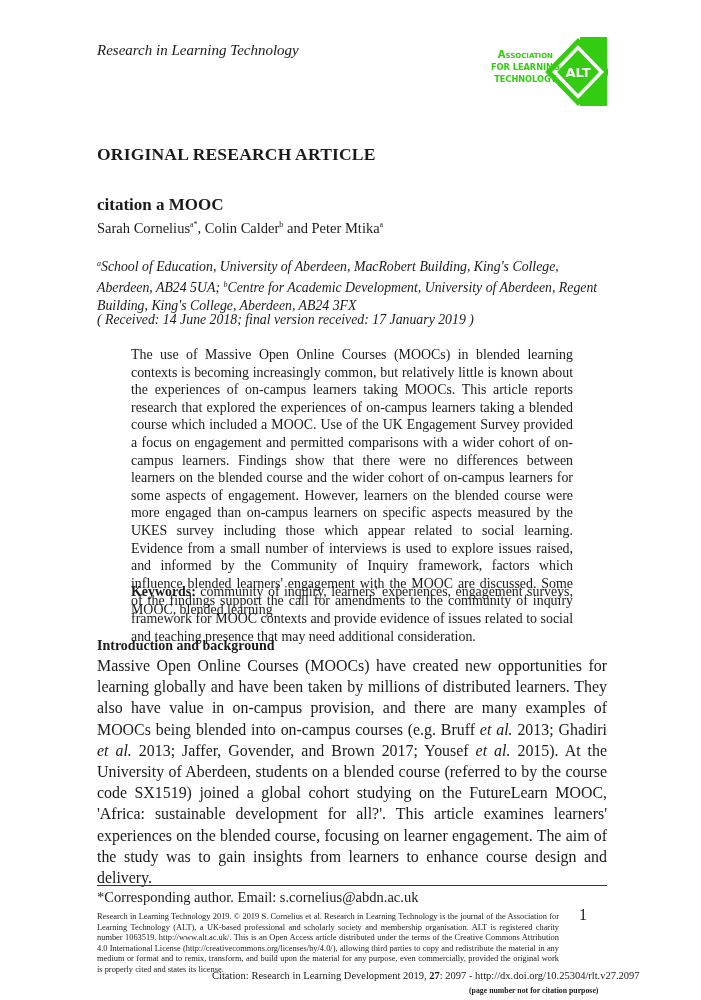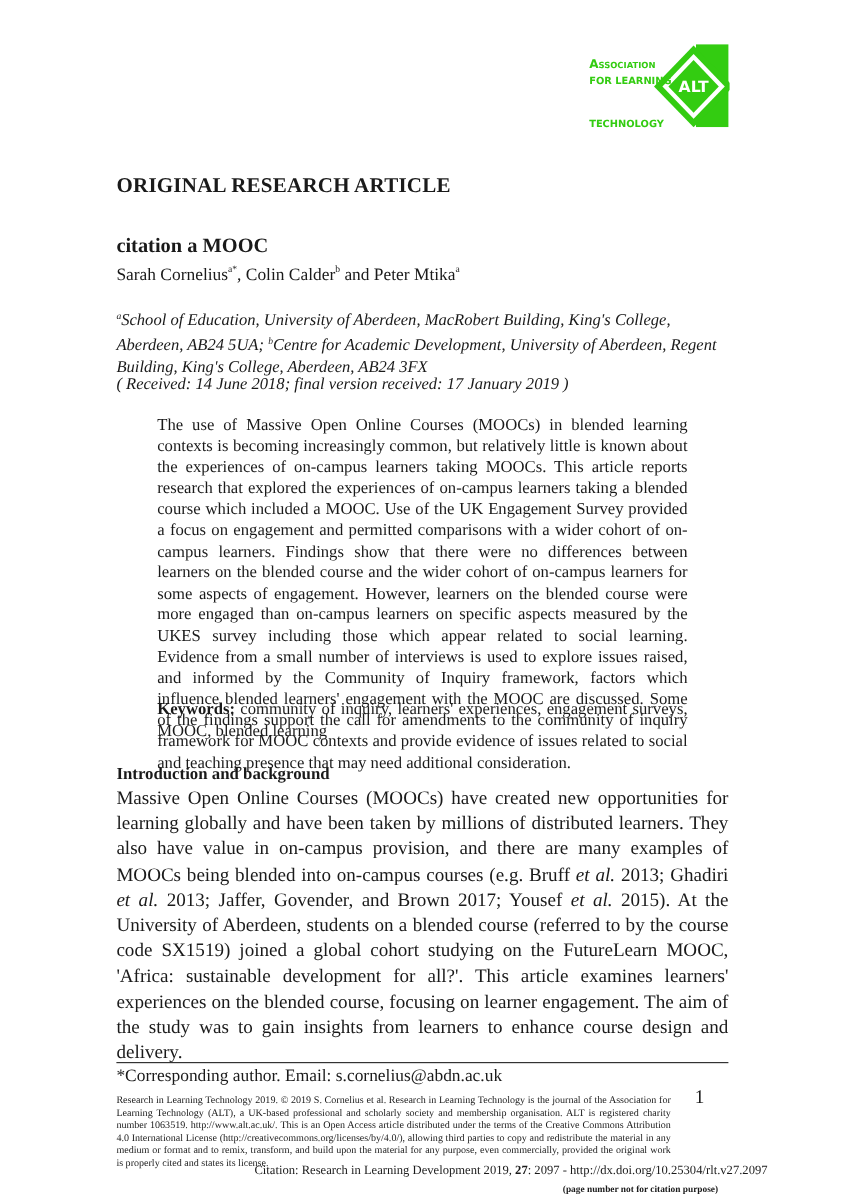--- a/index.html
+++ b/index.html
@@ -6,21 +6,21 @@
   body { width:701px; height:1000px; position:relative; overflow:hidden; color:#1a1a1a;
          font-family:"Liberation Serif", "DejaVu Serif", serif; }
   .abs { position:absolute; }
   .journal { left:97px; top:41px; font-size:15px; line-height:18px; }
   .journal .jname { font-style:italic; display:block; }
   .journal .jvol { display:block; }
 
   .logo { left:480px; top:36px; width:128px; height:70px; }
   .logo-text { position:absolute; left:11px; top:13px; font-family:"DejaVu Sans", sans-serif;
                font-weight:bold; font-size:8.2px; line-height:12px; color:#33cc11; letter-spacing:0px; }
-  .logo-text span { display:block; }
+  .logo-text span { display:block;text-align:center; }
   .logo svg { position:absolute; left:0; top:0; }
 
   .type-head { left:97px; top:144px; font-size:17.5px; font-weight:bold; letter-spacing:0.2px; }
   .title { left:97px; top:175px; font-size:17px; font-weight:bold; line-height:20px; width:480px; }
   .authors { left:97px; top:220px; font-size:14.5px; }
   .authors sup { font-size:8px; vertical-align:6px; }
   .affil { left:97px; top:255px; width:510px; font-size:13.8px; font-style:italic; line-height:18px; }
   .affil sup { font-size:8px; vertical-align:5px; font-style:italic; }
   .received { left:97px; top:312px; font-size:13.8px; font-style:italic; }
 
@@ -39,34 +39,35 @@
   .license { left:97px; top:912px; width:462px; font-size:8.4px; line-height:10.6px; text-align:justify; }
   .pagenum { left:579px; top:906px; font-size:16px; }
   .citation { left:212px; top:970px; font-size:10.5px; }
   .citation b { font-weight:bold; }
   .not-citation { left:469px; top:986px; font-size:7.8px; font-weight:bold; }
 </style>
 </head>
 <body>
 
 <div class="abs journal">
+  <span class="jname">Research in Learning Technology</span>
 </div>
 
 <div class="abs logo">
   <svg width="128" height="70" viewBox="0 0 128 70">
     <rect x="100" y="1" width="27" height="69" fill="#33cc11"></rect>
     <polygon points="98,2 131,36 98,70 65,36" fill="#33cc11"></polygon>
     <polygon points="98,9 124,36 98,63 72,36" fill="#ffffff"></polygon>
     <polygon points="98,14 119,36 98,58 77,36" fill="#33cc11"></polygon>
     <text x="98" y="41" text-anchor="middle" font-family="DejaVu Sans, sans-serif" font-weight="bold" font-size="13" fill="#ffffff">ALT</text>
   </svg>
   <div class="logo-text">
     <span style="font-variant:small-caps;font-size:10px;">Association</span>
     <span style="text-transform:uppercase;">for learning</span>
-    <span style="text-transform:uppercase;margin-top:24px;">technology</span>
+    <span style="text-transform:uppercase;">technology</span>
   </div>
 </div>
 
 <div class="abs type-head">ORIGINAL RESEARCH ARTICLE</div>
 
 <div class="abs title">
   <br>
   <span>citation a MOOC</span>
 </div>
 

